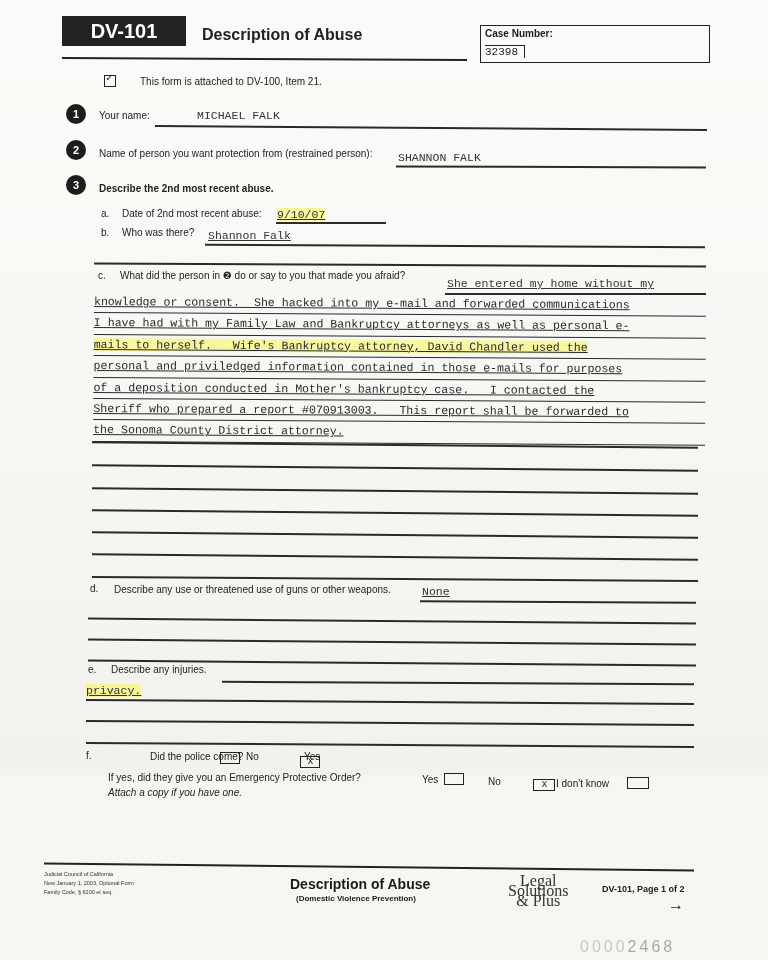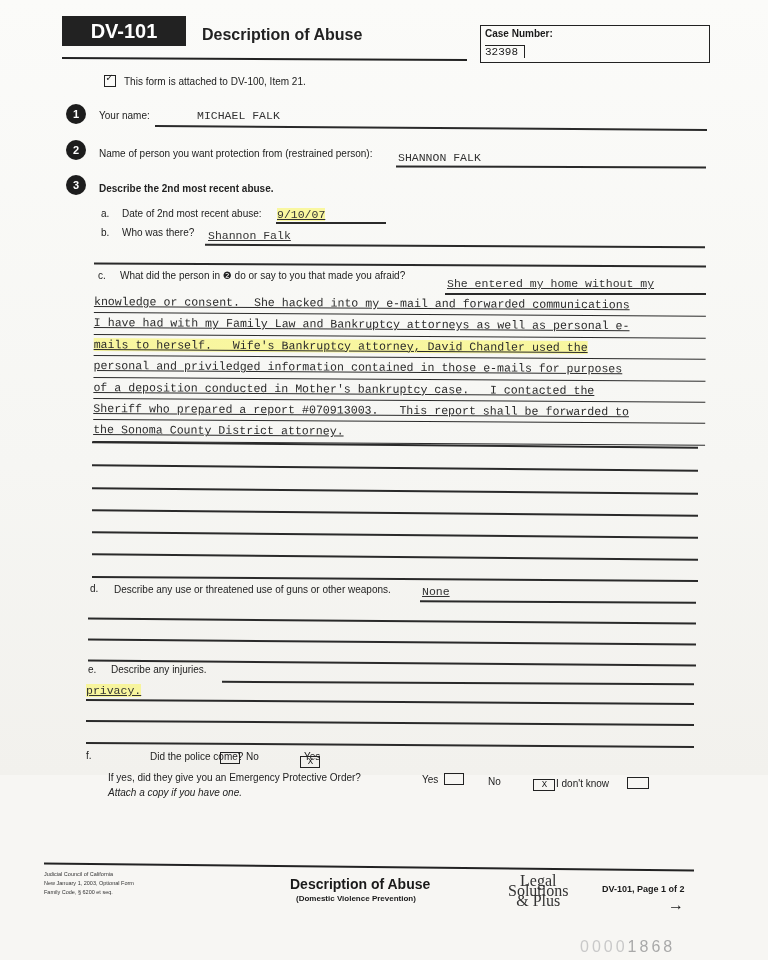--- a/index.html
+++ b/index.html
@@ -5,21 +5,21 @@
   html,body{margin:0;padding:0;}
   body{width:768px;height:960px;background:#f7f6f3;position:relative;overflow:hidden;font-family:"Liberation Sans",sans-serif;color:#1a1a1a;}
   .page{position:absolute;left:0;top:0;width:768px;height:775px;background:linear-gradient(180deg,#fbfbf9 0%,#f6f6f3 60%,#f2f1ed 100%);}
   .abs{position:absolute;}
   .formid{left:62px;top:16px;width:124px;height:30px;background:#222;color:#fff;font-weight:bold;font-size:20px;line-height:30px;text-align:center;}
   .title{left:202px;top:26px;font-size:16px;font-weight:bold;color:#222;}
   .titlerule{left:62px;top:58px;width:405px;height:2px;background:#222;transform:rotate(0.25deg);}
   .casebox{left:480px;top:25px;width:228px;height:36px;border:1.5px solid #222;}
   .caselabel{left:4px;top:2px;font-size:10px;font-weight:bold;}
   .casenum{left:4px;top:19px;font-family:"Liberation Mono",monospace;font-size:11px;border-top:1px solid #222;border-right:1px solid #222;padding-right:6px;}
-  .attach{left:104px;top:75px;font-size:10px;display:flex;align-items:center;gap:8px;}
+  .attach{left:104px;top:75px;font-size:10px;display:flex;align-items:center;gap:24px;}
   .cbx{width:10px;height:10px;border:1.3px solid #222;display:inline-block;position:relative;font-size:9px;line-height:10px;text-align:center;font-family:"Liberation Mono",monospace;}
   .cbx.checked::after{content:"✓";position:absolute;left:1px;top:-3px;font-size:11px;font-weight:bold;}
   .num{width:20px;height:20px;border-radius:50%;background:#1d1d1d;color:#fff;font-size:11px;font-weight:bold;line-height:20px;text-align:center;}
   .label{font-size:10px;color:#222;}
   .bold{font-weight:bold;}
   .typed{font-family:"Liberation Mono",monospace;font-size:11.5px;color:#333;text-decoration:underline;}
   .rule{height:1.5px;background:#2a2a2a;}
   .hl{background:rgba(250,245,90,0.55);}
   .para{left:94px;top:272px;width:612px;font-family:"Liberation Mono",monospace;font-size:11.6px;line-height:20.4px;color:#2b2b2b;}
   .para .ln{display:block;border-bottom:1.5px solid #2a2a2a;white-space:pre;text-decoration:underline;}
@@ -150,14 +150,14 @@
   </div>
   <div class="abs ftitle">Description of Abuse</div>
   <div class="abs fsub">(Domestic Violence Prevention)</div>
   <div class="abs logo">
     <div>Legal</div>
     <div>Solutions</div>
     <div>&amp; Plus</div>
   </div>
   <div class="abs pageno">DV-101, Page 1 of 2</div>
   <div class="abs arrow">→</div>
-  <div class="abs bates"><span>0000</span><b>1868</b></div>
+  <div class="abs bates"><span>0000</span><b>2468</b></div>
 </div>
 
 </body></html>

